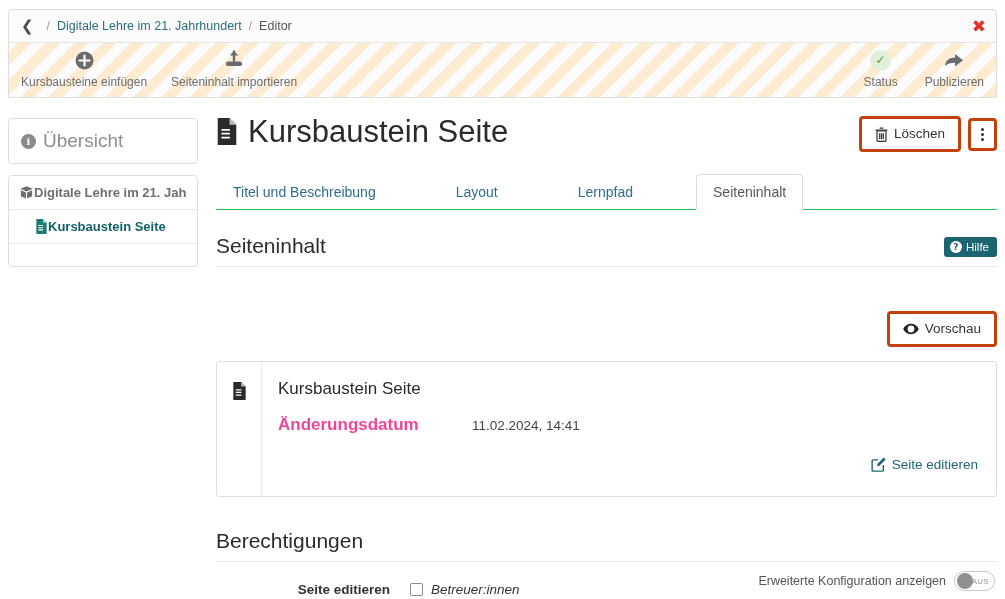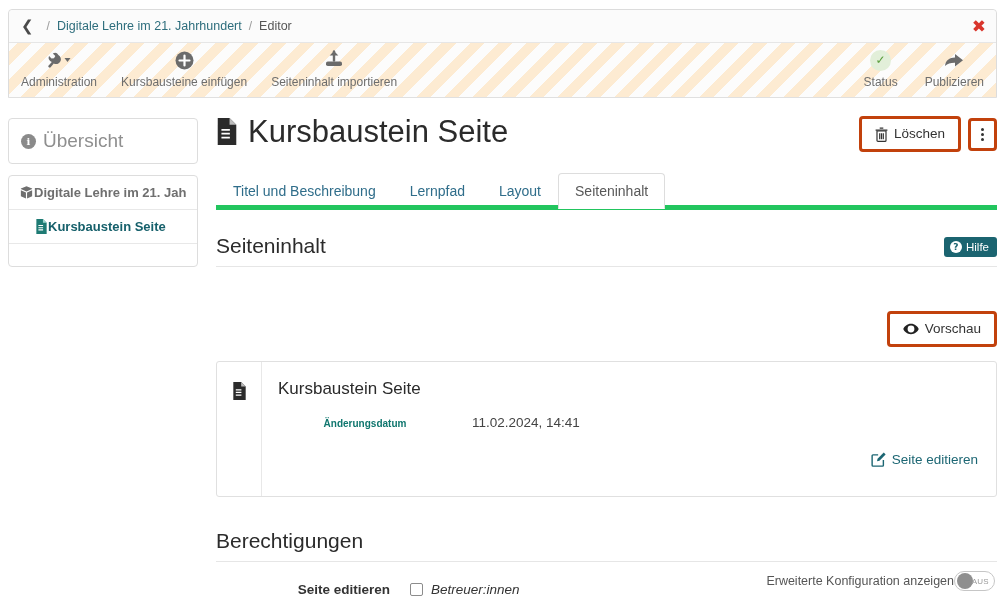--- a/index.html
+++ b/index.html
@@ -191,24 +191,25 @@
     font-family: "Liberation Sans", sans-serif;
     line-height: 1.2;
   }
   .btn-kebab { padding: 7px 10px; }
   .kebab-dots { display: flex; flex-direction: column; gap: 2px; align-items: center; }
   .kebab-dots i { width: 3px; height: 3px; border-radius: 50%; background: #333; display: block; }
 
   
   .tabs {
     display: flex;
-    align-items: flex-start;
+    align-items: center;
     margin-top: 20px;
-    border-bottom: 5px solid #22c55e;
+    border-bottom: 1px solid #22c55e;
     height: 38px;
+    gap: 46px;
   }
   .tab {
     font-size: 14px;
     color: #2f6d8a;
     padding: 9px 16px;
     cursor: pointer;
     border: 1px solid transparent;
     border-radius: 4px 4px 0 0;
     position: relative;
     top: 1px;
@@ -291,24 +292,24 @@
     margin: 0 0 14px 0;
     font-weight: normal;
   }
   .meta-row {
     display: flex;
     align-items: baseline;
     margin-top: 16px;
   }
   .meta-label {
     font-weight: bold;
-    font-size: 10px;
-    color: #0f766e;
+    font-size: 17px;
+    color: #ec4899;
     width: 194px;
-    text-align: center;
+    text-align: left;
     padding-right: 20px;
   }
   .meta-value { font-size: 13.5px; color: #444; }
   .card-link-row {
     display: flex;
     justify-content: flex-end;
     margin-top: 22px;
   }
   .link-teal {
     color: #1c6673;
@@ -349,20 +350,21 @@
   }
   .cb-label { font-size: 13.5px; color: #333; }
 
   
   .adv-toggle {
     position: absolute;
     right: 10px;
     bottom: 8px;
     display: flex;
     align-items: center;
+    gap: 8px;
   }
   .adv-label { font-size: 12.5px; color: #555; }
   .switch {
     width: 41px; height: 20px;
     border-radius: 10px;
     background: #ffffff;
     border: 1px solid #c6c6c6;
     display: flex;
     align-items: center;
     position: relative;
@@ -393,29 +395,20 @@
     <span class="back-chevron">❮</span>
     <span class="crumb-sep">/</span>
     <a class="crumb-link">Digitale Lehre im 21. Jahrhundert</a>
     <span class="crumb-sep">/</span>
     <span class="crumb-current">Editor</span>
     <span class="close-x">✖</span>
   </div>
 
   <div class="toolbar">
 
-    <div class="tb-item">
-      <span class="tb-icon">
-        <svg width="26" height="16" viewBox="0 0 26 16">
-          <path fill="#6b6b6b" d="M12.4 3.1a4.1 4.1 0 0 0-5.6-1.5l2.5 2.5-1.3 2.2-2.5.1-2.4-2.4A4.1 4.1 0 0 0 5.8 9.9l-2.9 3.4a1.3 1.3 0 1 0 1.9 1.7l3-3.5a4.1 4.1 0 0 0 4.6-8.4z"></path>
-          <path fill="#6b6b6b" d="M18.5 6l3 4 3-4z"></path>
-        </svg>
-      </span>
-      <span class="tb-label">Administration</span>
-    </div>
 
     <div class="tb-item">
       <span class="tb-icon">
         <svg width="19" height="19" viewBox="0 0 19 19">
           <circle cx="9.5" cy="9.5" r="9" fill="#6b6b6b"></circle>
           <path d="M9.5 4.5v10M4.5 9.5h10" stroke="#fff" stroke-width="2.2" stroke-linecap="round"></path>
         </svg>
       </span>
       <span class="tb-label">Kursbausteine einfügen</span>
     </div>
@@ -516,22 +509,22 @@
             <i></i>
             <i></i>
             <i></i>
           </span>
       </button>
     </div>
   </div>
 
   <div class="tabs">
     <div class="tab">Titel und Beschreibung</div>
+    <div class="tab">Layout</div>
     <div class="tab">Lernpfad</div>
-    <div class="tab">Layout</div>
     <div class="tab active">Seiteninhalt</div>
   </div>
 
   <div class="section-head">
     <h2 class="section-title">Seiteninhalt</h2>
     <span class="help-badge">
       <span class="q-circle">?</span>
       <span>Hilfe</span>
     </span>
   </div>

